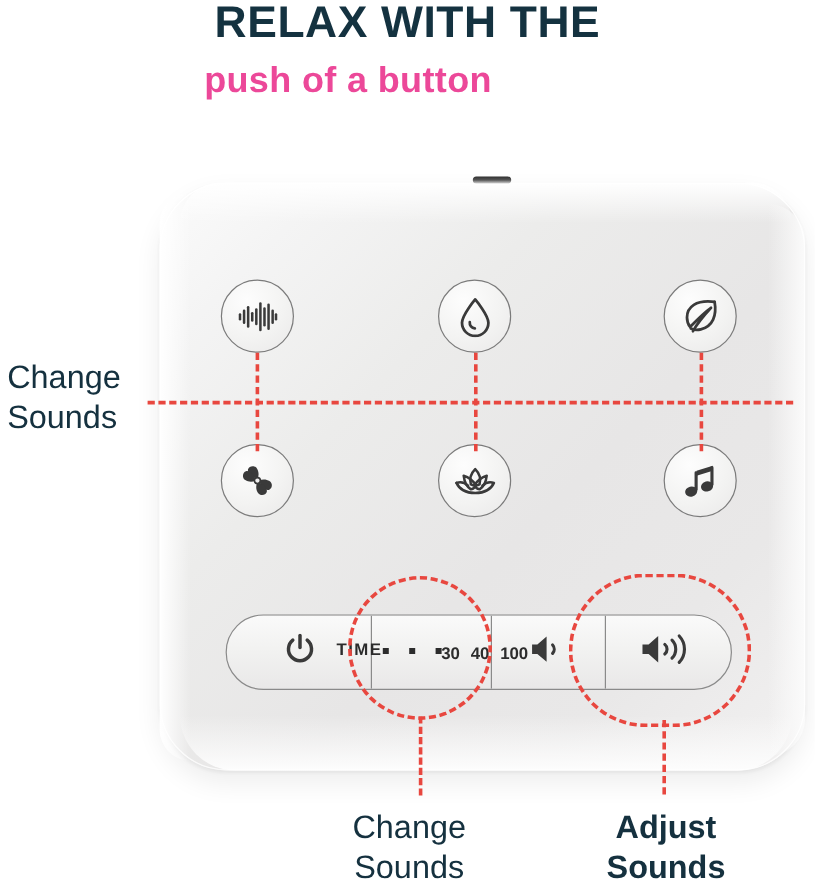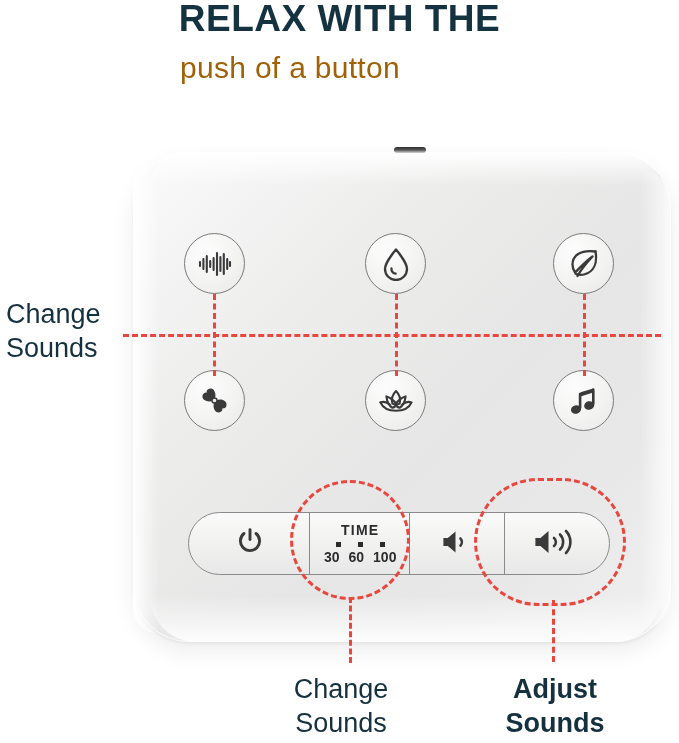--- a/index.html
+++ b/index.html
@@ -18,23 +18,23 @@
     text-align:center;
     font-size:37px;line-height:42px;
     font-weight:bold;
     letter-spacing:0.5px;
     color:#143240;
   }
   .subhead{
     position:absolute;left:0;top:50px;width:580px;
     text-align:center;
     font-size:30px;line-height:36px;
-    font-weight:400;
+    font-weight:700;
     letter-spacing:0.3px;
-    color:#a16207;
+    color:#ec4899;
   }
 
   
   .device{
     position:absolute;
     left:133px;top:152px;
     width:538px;height:490px;
     border-radius:56px;
     background:
       linear-gradient(135deg,#fbfbfb 0%, #f4f4f4 14%, #ececeb 34%, #e7e6e6 58%, #e9e8e8 78%, #f2f1f1 100%);
@@ -121,21 +121,21 @@
   .cb-cell{
     position:relative;
     display:flex;align-items:center;justify-content:center;
     height:100%;
   }
   .cb-sep{
     position:absolute;top:0;width:1px;height:100%;
     background:#8a8a8a;
   }
   .time-block{
-    display:flex;flex-direction:column;align-items:center;justify-content:center;
+    display:flex;flex-direction:row;align-items:center;justify-content:center;
     line-height:1;
   }
   .time-label{
     font-size:14px;font-weight:bold;letter-spacing:1.2px;color:#2c2c2c;
     margin-bottom:5px;
   }
   .time-dots{
     display:flex;align-items:center;gap:17px;margin-bottom:3px;
   }
   .time-dot{width:5px;height:5px;background:#2c2c2c;}
@@ -297,21 +297,21 @@
     <div class="cb-cell" style="width:100px;">
       <div class="time-block">
         <div class="time-label">TIME</div>
         <div class="time-dots">
           <span class="time-dot"></span>
           <span class="time-dot"></span>
           <span class="time-dot"></span>
         </div>
         <div class="time-nums">
           <span>30</span>
-          <span>60</span>
+          <span>40</span>
           <span>100</span>
         </div>
       </div>
       <div class="cb-sep" style="right:0;"></div>
     </div>
 
     <div class="cb-cell" style="width:95px;">
       <span>
         <svg width="33" height="28" viewBox="0 0 33 28" fill="none">
           <path d="M14.5 3.5 L6.8 10 H2.4 v8 H6.8 L14.5 24.5 Z" fill="#3a3a3a"></path>

